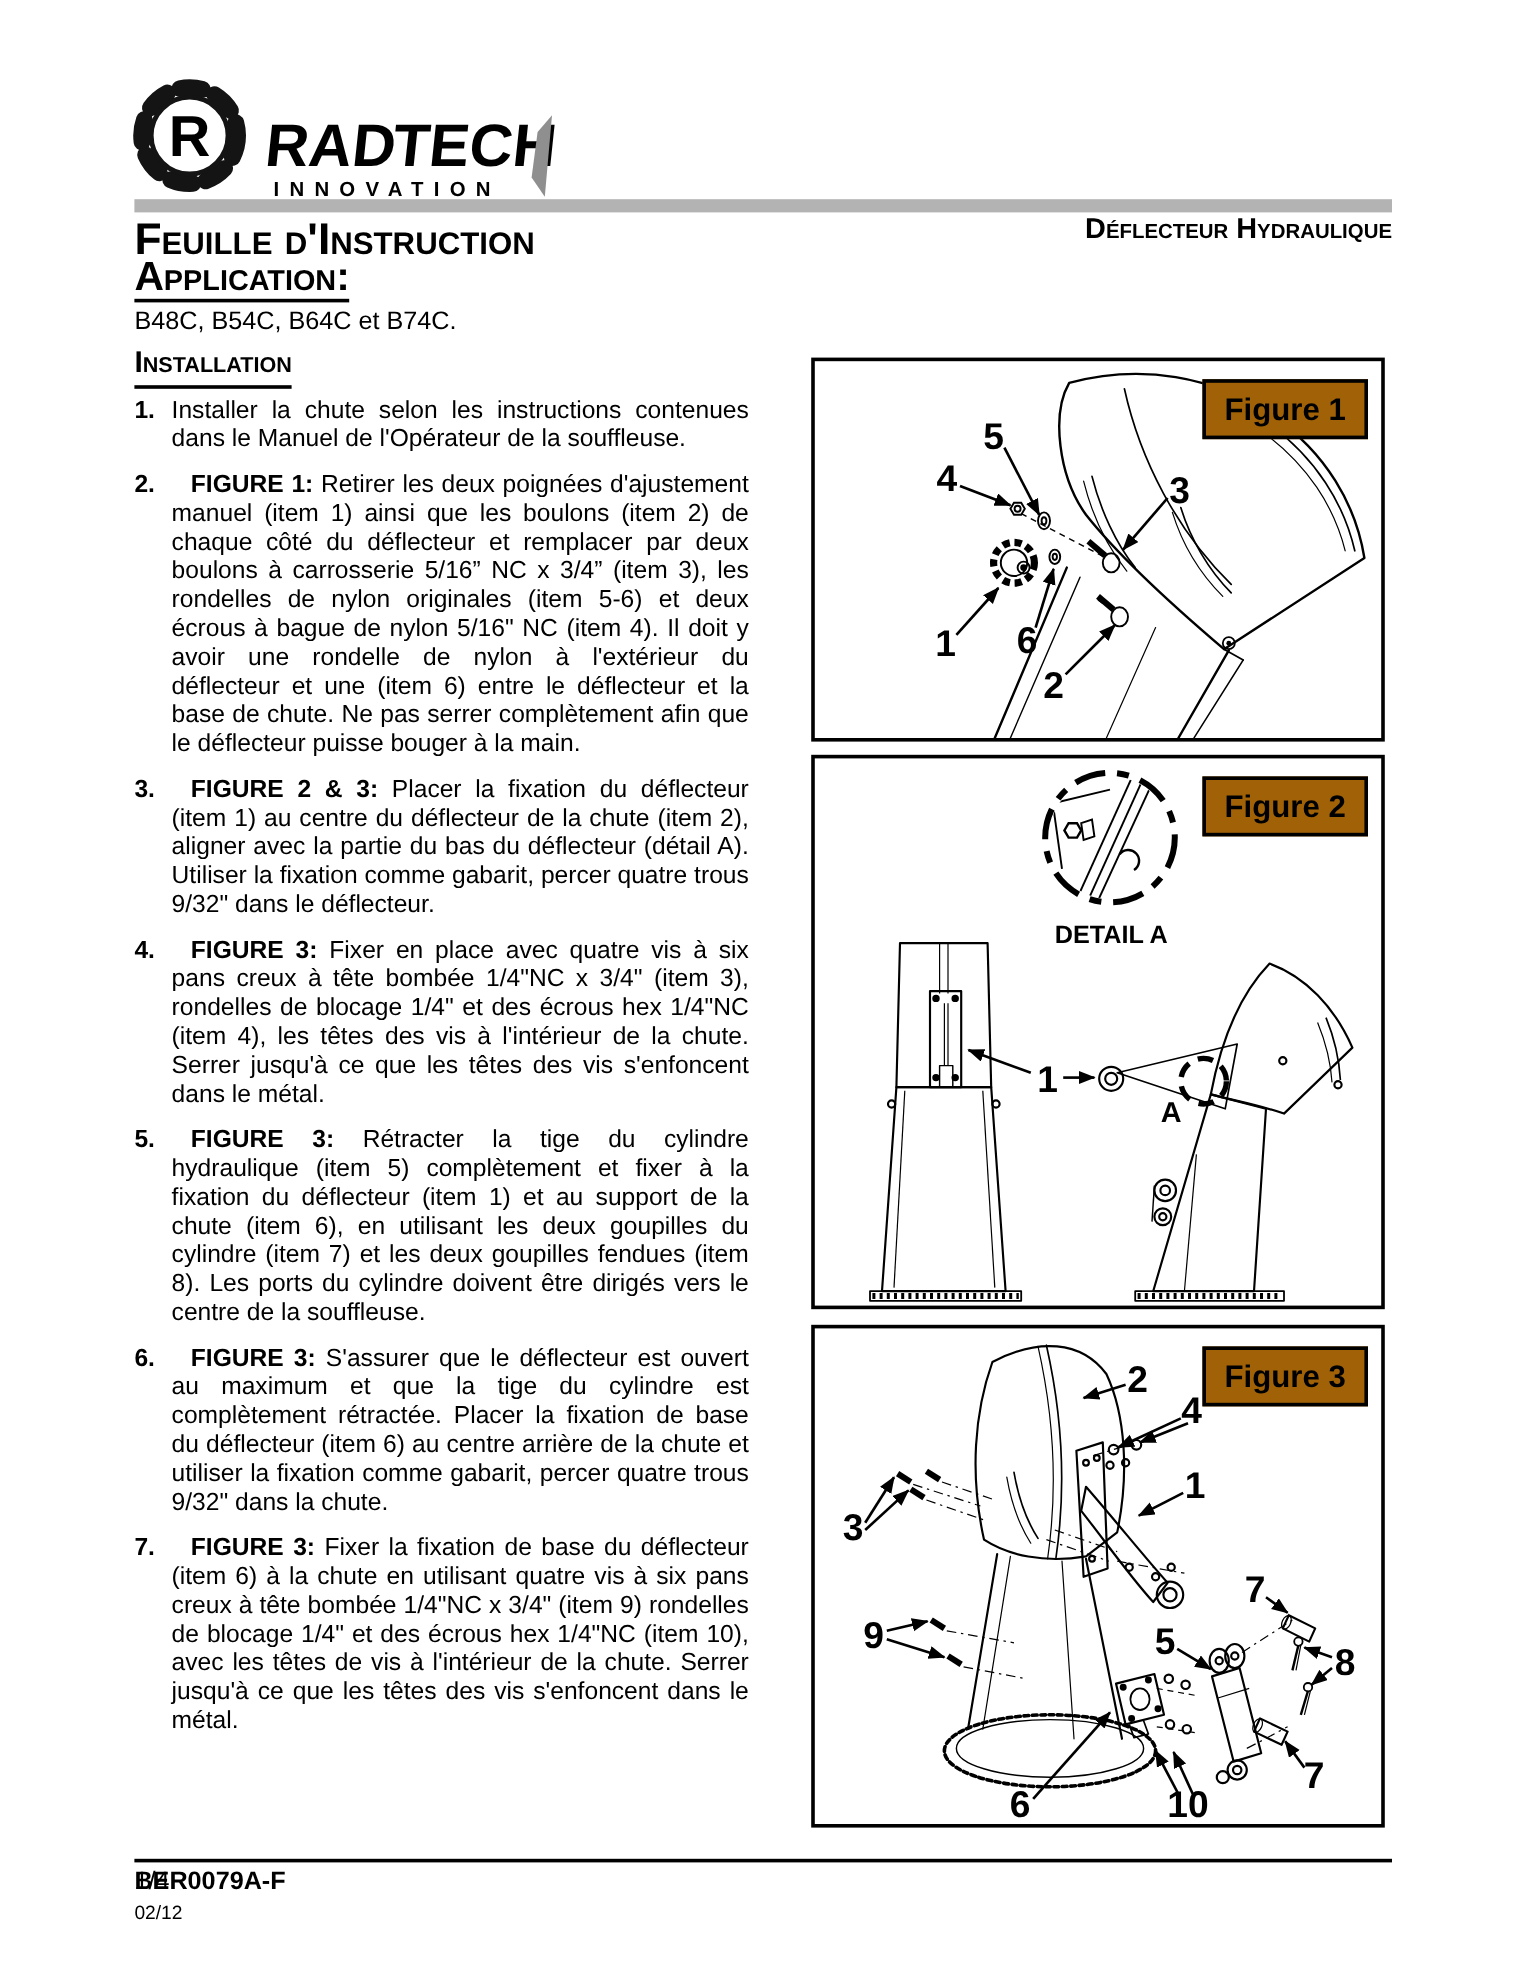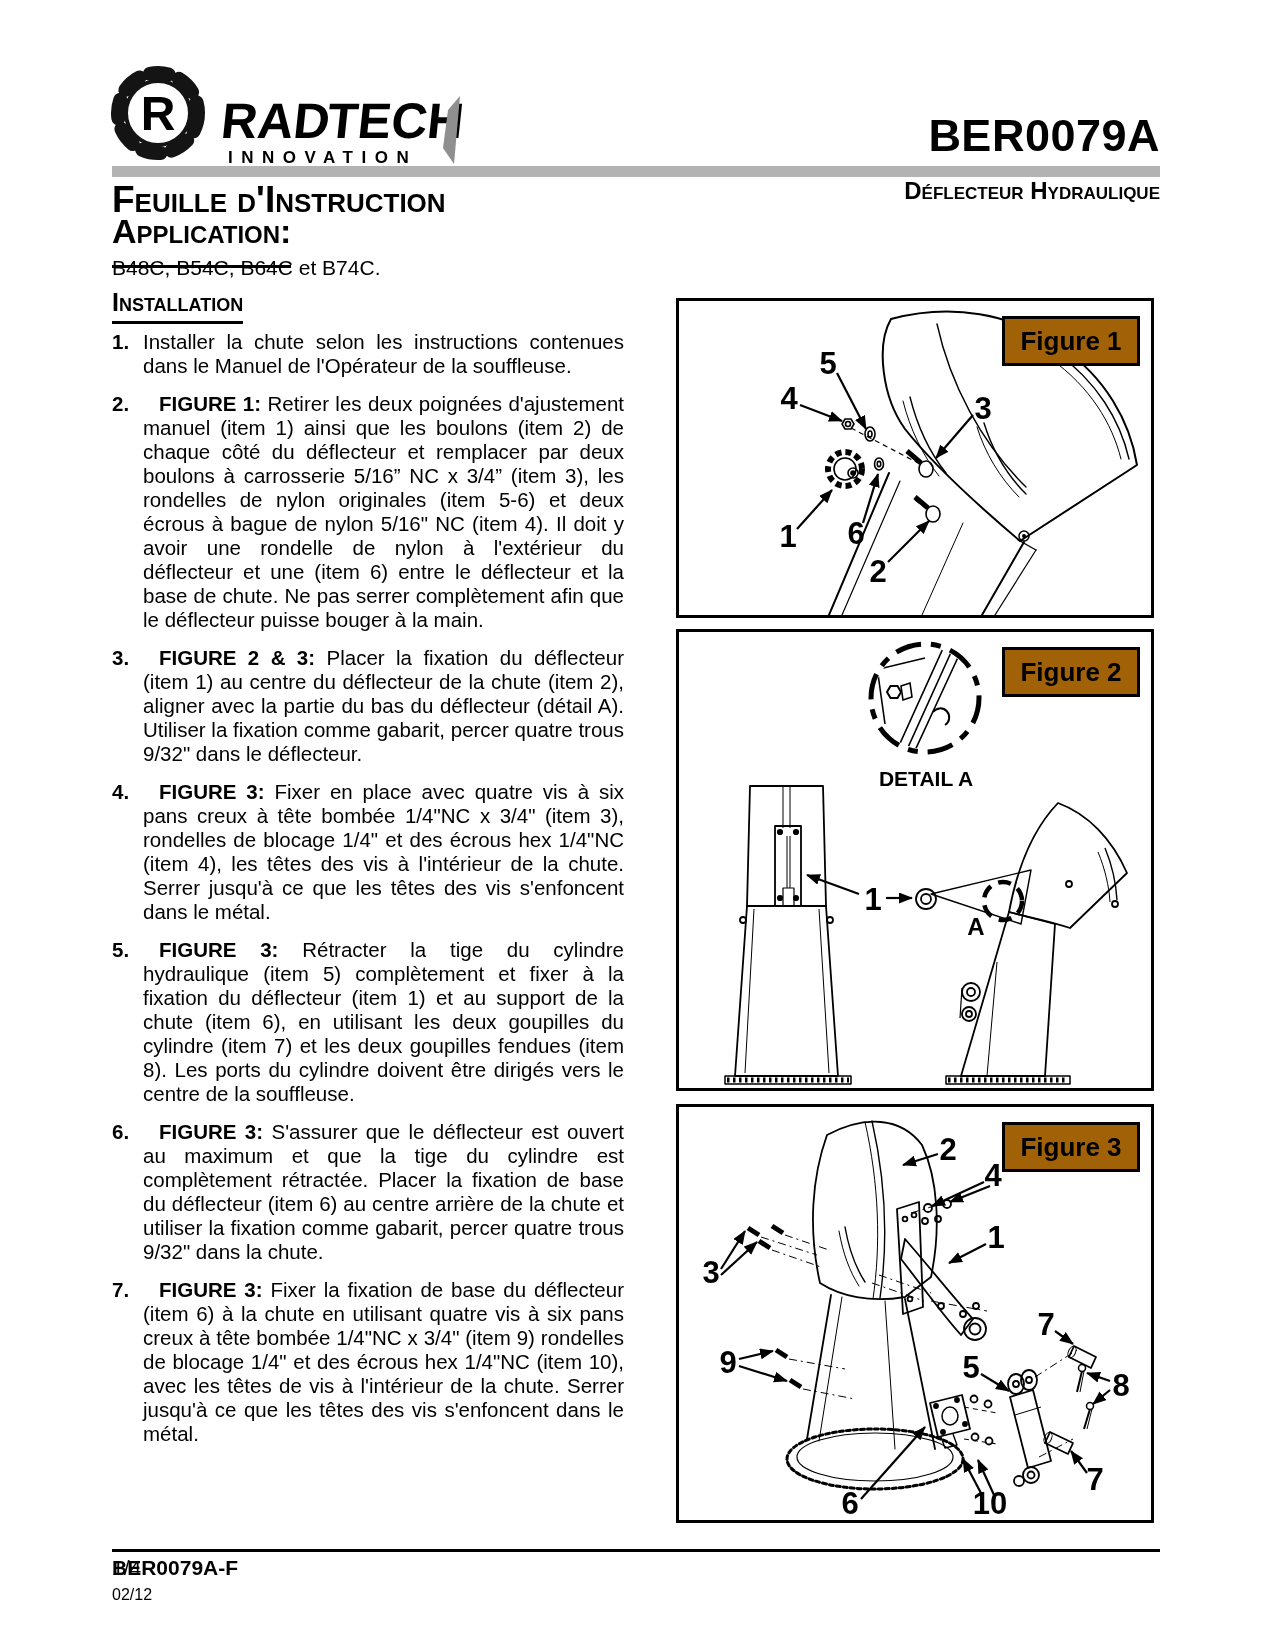--- a/index.html
+++ b/index.html
@@ -11,21 +11,21 @@
   .abs { position:absolute; }
 
   
   .logo { left:106px; top:60px; width:370px; height:112px; }
   .doc-number { top:110px; right:115px; font-size:45px; font-weight:bold; letter-spacing:0.5px; }
   .gray-bar { left:112px; top:166px; width:1048px; height:11px; background:#b3b3b3; }
   .sheet-title { left:112px; top:179px; font-size:37px; font-weight:bold; font-variant:small-caps; }
   .product-title { top:177px; right:115px; font-size:24px; font-weight:bold; font-variant:small-caps; }
 
   .app-heading { left:112px; top:213px; font-size:34px; font-weight:bold; font-variant:small-caps;
-    border-bottom:3px solid #000; padding-bottom:16px; line-height:36px;}
+    border-bottom:3px solid #000; padding-bottom:0px; line-height:36px;}
   .app-models { left:112px; top:256px; font-size:21px; font-weight:normal; }
   .install-heading { left:112px; top:284px; font-size:25px; font-weight:bold; font-variant:small-caps;
     border-bottom:3px solid #000; line-height:37px; }
 
   
   .steps { left:112px; top:330px; width:512px; font-size:20.5px; line-height:24px; text-align:justify; }
   .step { position:relative; padding-left:31px; margin-bottom:14px; }
   .step .num { position:absolute; left:0; top:0; font-weight:bold; }
   .step b { font-weight:bold;margin-left:16px; }
 
@@ -58,21 +58,20 @@
     <circle cx="52" cy="53" r="32" fill="#fff" stroke="#141414" stroke-width="4"></circle>
     <text x="52" y="70" font-size="48" text-anchor="middle">R</text>
     <g transform="skewX(-6)">
       <text x="122" y="78" font-size="50">RAD</text>
       <text x="228" y="78" font-size="50" fill="#8f8f8f">TECH</text>
     </g>
     <text x="122" y="103" font-size="17" letter-spacing="8.5" fill="#8f8f8f" font-weight="normal">INNOVATION</text>
     <polygon points="342,50 354,36 348,104 337,88" fill="#8f8f8f"></polygon>
   </svg>
 
-  <div class="abs doc-number">BER0079A</div>
   <div class="abs gray-bar"></div>
   <div class="abs sheet-title">Feuille d'Instruction</div>
   <div class="abs product-title">Déflecteur Hydraulique</div>
 
   <div class="abs app-heading">Application:</div>
   <div class="abs app-models">B48C, B54C, B64C et B74C.</div>
 
   <div class="abs install-heading">Installation</div>
 
   <div class="abs steps">

